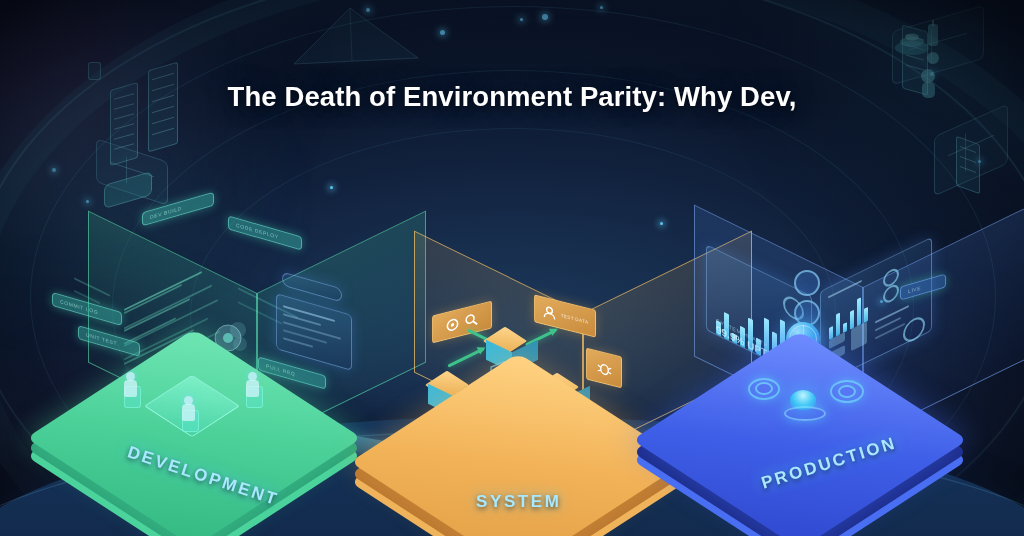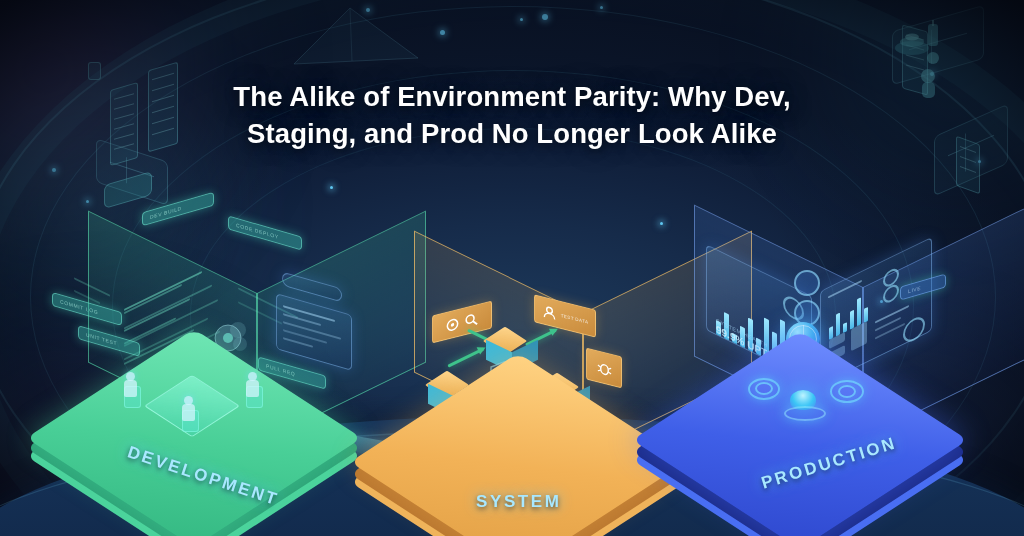--- a/index.html
+++ b/index.html
@@ -496,18 +496,17 @@
     <div class="radar" style="left:170px;top:155px;width:14px;height:9px;"></div>
     <div class="beacon" style="left:122px;top:160px;width:26px;height:20px;"></div>
     <div class="radar" style="left:116px;top:176px;width:38px;height:11px;border-color:rgba(150,240,255,.5);"></div>
   </div>
 
   <div class="envlabel" style="left:128px;top:442px;font-size:17px;transform:rotate(18deg);transform-origin:left center;">DEVELOPMENT</div>
   <div class="envlabel" style="left:476px;top:492px;font-size:17px;">SYSTEM</div>
   <div class="envlabel" style="left:762px;top:474px;font-size:17px;transform:rotate(-17deg);transform-origin:left center;">PRODUCTION</div>
 
   <h1 class="title">
-    <span>The Alike of Environment Parity:</span><span> Why Dev,</span><br>
-    <span>Staging, and Prod No Longer Look Alike</span>
+    <span>The Death of Environment Parity:</span><span> Why Dev,</span><br>
   </h1>
 
   <div class="vignette"></div>
 </div>
 
 </body></html>

